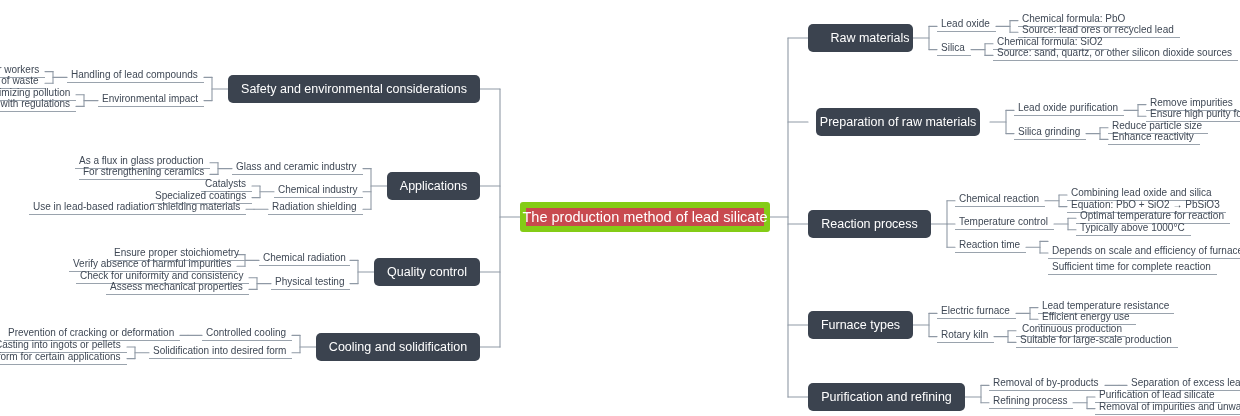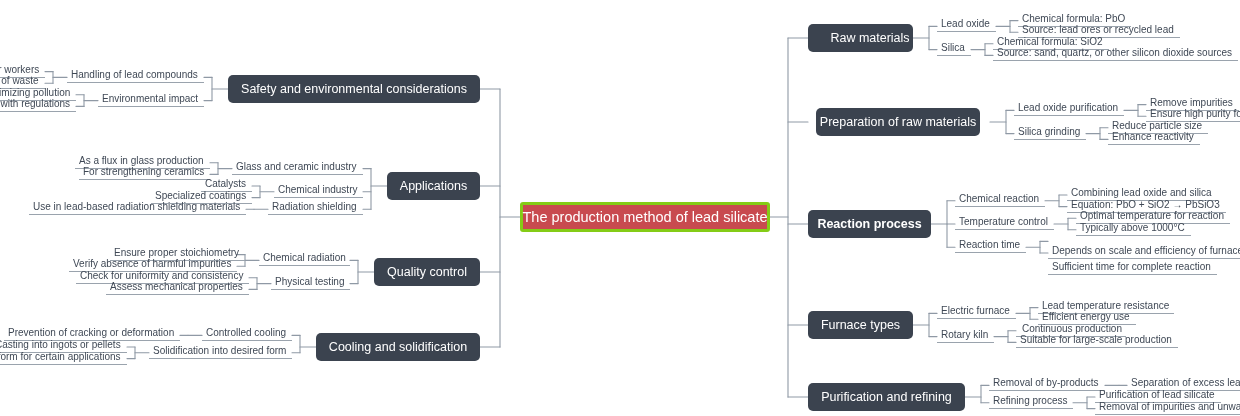--- a/index.html
+++ b/index.html
@@ -18,21 +18,21 @@
     position:absolute;
     left:0; top:0;
     width:1240px; height:416px;
     pointer-events:none;
   }
   
   .root-node{
     position:absolute;
     box-sizing:border-box;
     background:#c84a4f;
-    border:3px solid #84cc16;
+    border:6px solid #84cc16;
     border-radius:3px;
     color:#ffffff;
     font-size:14.5px;
     line-height:1;
     display:flex;
     align-items:center;
     justify-content:center;
     padding:0 14px;
     white-space:nowrap;
     z-index:6;
@@ -214,21 +214,21 @@
       <div class="t-node l3" style="left: 993px; top: 48.4px; width: 245px;"><span>Source: sand, quartz, or other silicon dioxide sources</span></div>
       <div class="l1-node" style="left: 808px; top: 108px; width: 164px; height: 28px; margin-left: 8px;">
         <span>Preparation of raw materials</span>
       </div>
       <div class="t-node" style="left: 1014px; top: 103.4px; width: 110px;"><span>Lead oxide purification</span></div>
       <div class="t-node l3" style="left: 1146px; top: 97.6px; width: 93px;"><span>Remove impurities</span></div>
       <div class="t-node l3" style="left: 1146px; top: 109.2px; width: 173px;"><span>Ensure high purity for product quality</span></div>
       <div class="t-node" style="left: 1014px; top: 126.6px; width: 72px;"><span>Silica grinding</span></div>
       <div class="t-node l3" style="left: 1108px; top: 120.8px; width: 100px;"><span>Reduce particle size</span></div>
       <div class="t-node l3" style="left: 1108px; top: 132.4px; width: 92px;"><span>Enhance reactivity</span></div>
-      <div class="l1-node" style="left: 808px; top: 210px; width: 123px; height: 28px; font-weight: bold;">
+      <div class="l1-node" style="left: 808px; top: 210px; width: 123px; height: 28px;">
         <span>Reaction process</span>
       </div>
       <div class="t-node" style="left: 955px; top: 193.8px; width: 90px;"><span>Chemical reaction</span></div>
       <div class="t-node l3" style="left: 1067px; top: 188px; width: 151px;"><span>Combining lead oxide and silica</span></div>
       <div class="t-node l3" style="left: 1067px; top: 199.6px; width: 159px;"><span>Equation: PbO + SiO2 → PbSiO3</span></div>
       <div class="t-node" style="left: 955px; top: 217px; width: 99px;"><span>Temperature control</span></div>
       <div class="t-node l3" style="left: 1076px; top: 211.2px; width: 154px;"><span>Optimal temperature for reaction</span></div>
       <div class="t-node l3" style="left: 1076px; top: 222.8px; width: 115px;"><span>Typically above 1000°C</span></div>
       <div class="t-node" style="left: 955px; top: 240.2px; width: 71px;"><span>Reaction time</span></div>
       <div class="t-node l3" style="left: 1048px; top: 234.4px; width: 169px; margin-top: 28px;"><span>Sufficient time for complete reaction</span></div>

